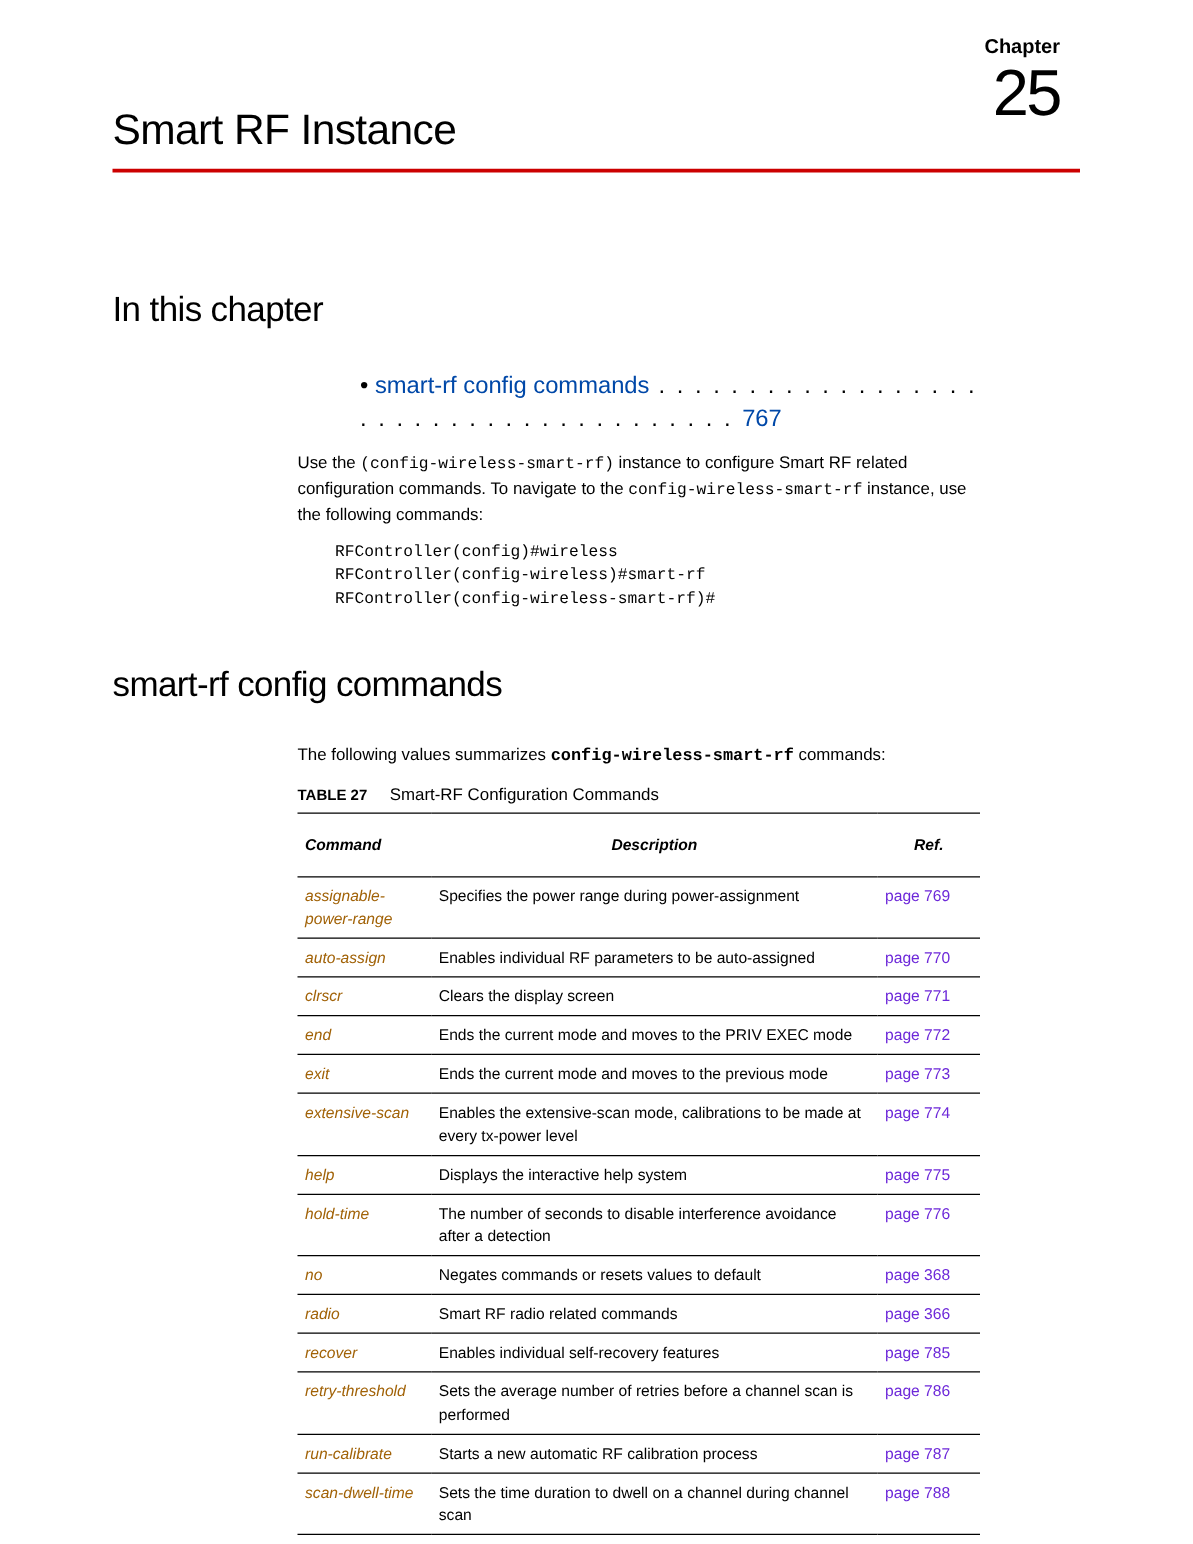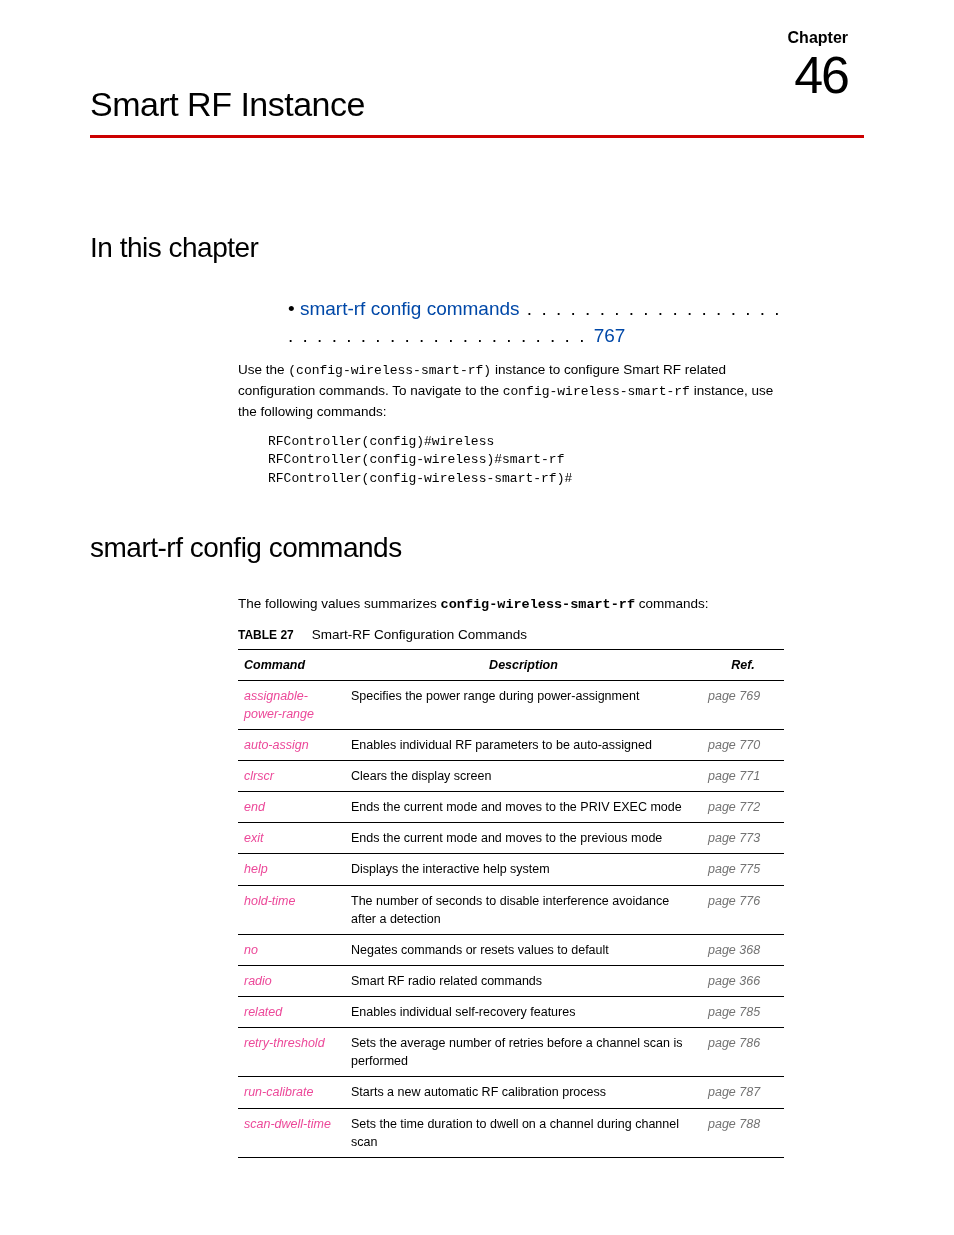--- a/index.html
+++ b/index.html
@@ -96,48 +96,47 @@
     width: 100%;
     margin-top: 4px;
     font-size: 12.5px;
   }
   table.cmd-table thead th {
     border-top: 1.2px solid #000;
     border-bottom: 1.2px solid #000;
     text-align: left;
     font-style: italic;
     font-weight: bold;
-    padding: 6px 6px;
+    padding: 16px 6px;
   }
   table.cmd-table thead th.col-desc { text-align: center; }
   table.cmd-table thead th.col-ref { text-align: center; }
   table.cmd-table tbody td {
     border-bottom: 0.8px solid #000;
     padding: 6px 6px;
     vertical-align: top;
   }
   table.cmd-table .col-cmd { width: 95px; }
   table.cmd-table .col-ref { width: 70px; }
   .cmd-link {
-    color: #ec4899;
+    color: #a16207;
     font-style: italic;
   }
   .page-link {
-    color: #737373;
-    font-style: italic;
+    color: #6d28d9;
   }
   .bold-mono { font-weight: bold; font-family: "Courier New", monospace; }
 </style>
 </head>
 <body>
 
 <div class="chapter-header">
   <div class="chapter-label">
     <span class="chapter-word">Chapter</span>
-    <span class="chapter-num">46</span>
+    <span class="chapter-num">25</span>
   </div>
   <span class="chapter-title">Smart RF Instance</span>
 </div>
 
 <h1 class="section">In this chapter</h1>
 
 <div class="content-block">
   <div class="toc-line">
     <span>•</span>
     <span class="toc-link">smart-rf config commands</span><span class="toc-dots"> . . . . . . . . . . . . . . . . . . . . . . . . . . . . . . . . . . . . . . .  </span><span class="toc-link">767</span>
@@ -191,41 +190,46 @@
           <td class="col-cmd"><span class="cmd-link">end</span></td>
           <td>Ends the current mode and moves to the PRIV EXEC mode</td>
           <td class="col-ref"><span class="page-link">page 772</span></td>
         </tr>
         <tr>
           <td class="col-cmd"><span class="cmd-link">exit</span></td>
           <td>Ends the current mode and moves to the previous mode</td>
           <td class="col-ref"><span class="page-link">page 773</span></td>
         </tr>
         <tr>
+          <td class="col-cmd"><span class="cmd-link">extensive-scan</span></td>
+          <td>Enables the extensive-scan mode, calibrations to be made at every tx-power level</td>
+          <td class="col-ref"><span class="page-link">page 774</span></td>
+        </tr>
+        <tr>
           <td class="col-cmd"><span class="cmd-link">help</span></td>
           <td>Displays the interactive help system</td>
           <td class="col-ref"><span class="page-link">page 775</span></td>
         </tr>
         <tr>
           <td class="col-cmd"><span class="cmd-link">hold-time</span></td>
           <td>The number of seconds to disable interference avoidance after a detection</td>
           <td class="col-ref"><span class="page-link">page 776</span></td>
         </tr>
         <tr>
           <td class="col-cmd"><span class="cmd-link">no</span></td>
           <td>Negates commands or resets values to default</td>
           <td class="col-ref"><span class="page-link">page 368</span></td>
         </tr>
         <tr>
           <td class="col-cmd"><span class="cmd-link">radio</span></td>
           <td>Smart RF radio related commands</td>
           <td class="col-ref"><span class="page-link">page 366</span></td>
         </tr>
         <tr>
-          <td class="col-cmd"><span class="cmd-link">related</span></td>
+          <td class="col-cmd"><span class="cmd-link">recover</span></td>
           <td>Enables individual self-recovery features</td>
           <td class="col-ref"><span class="page-link">page 785</span></td>
         </tr>
         <tr>
           <td class="col-cmd"><span class="cmd-link">retry-threshold</span></td>
           <td>Sets the average number of retries before a channel scan is performed</td>
           <td class="col-ref"><span class="page-link">page 786</span></td>
         </tr>
         <tr>
           <td class="col-cmd"><span class="cmd-link">run-calibrate</span></td>

